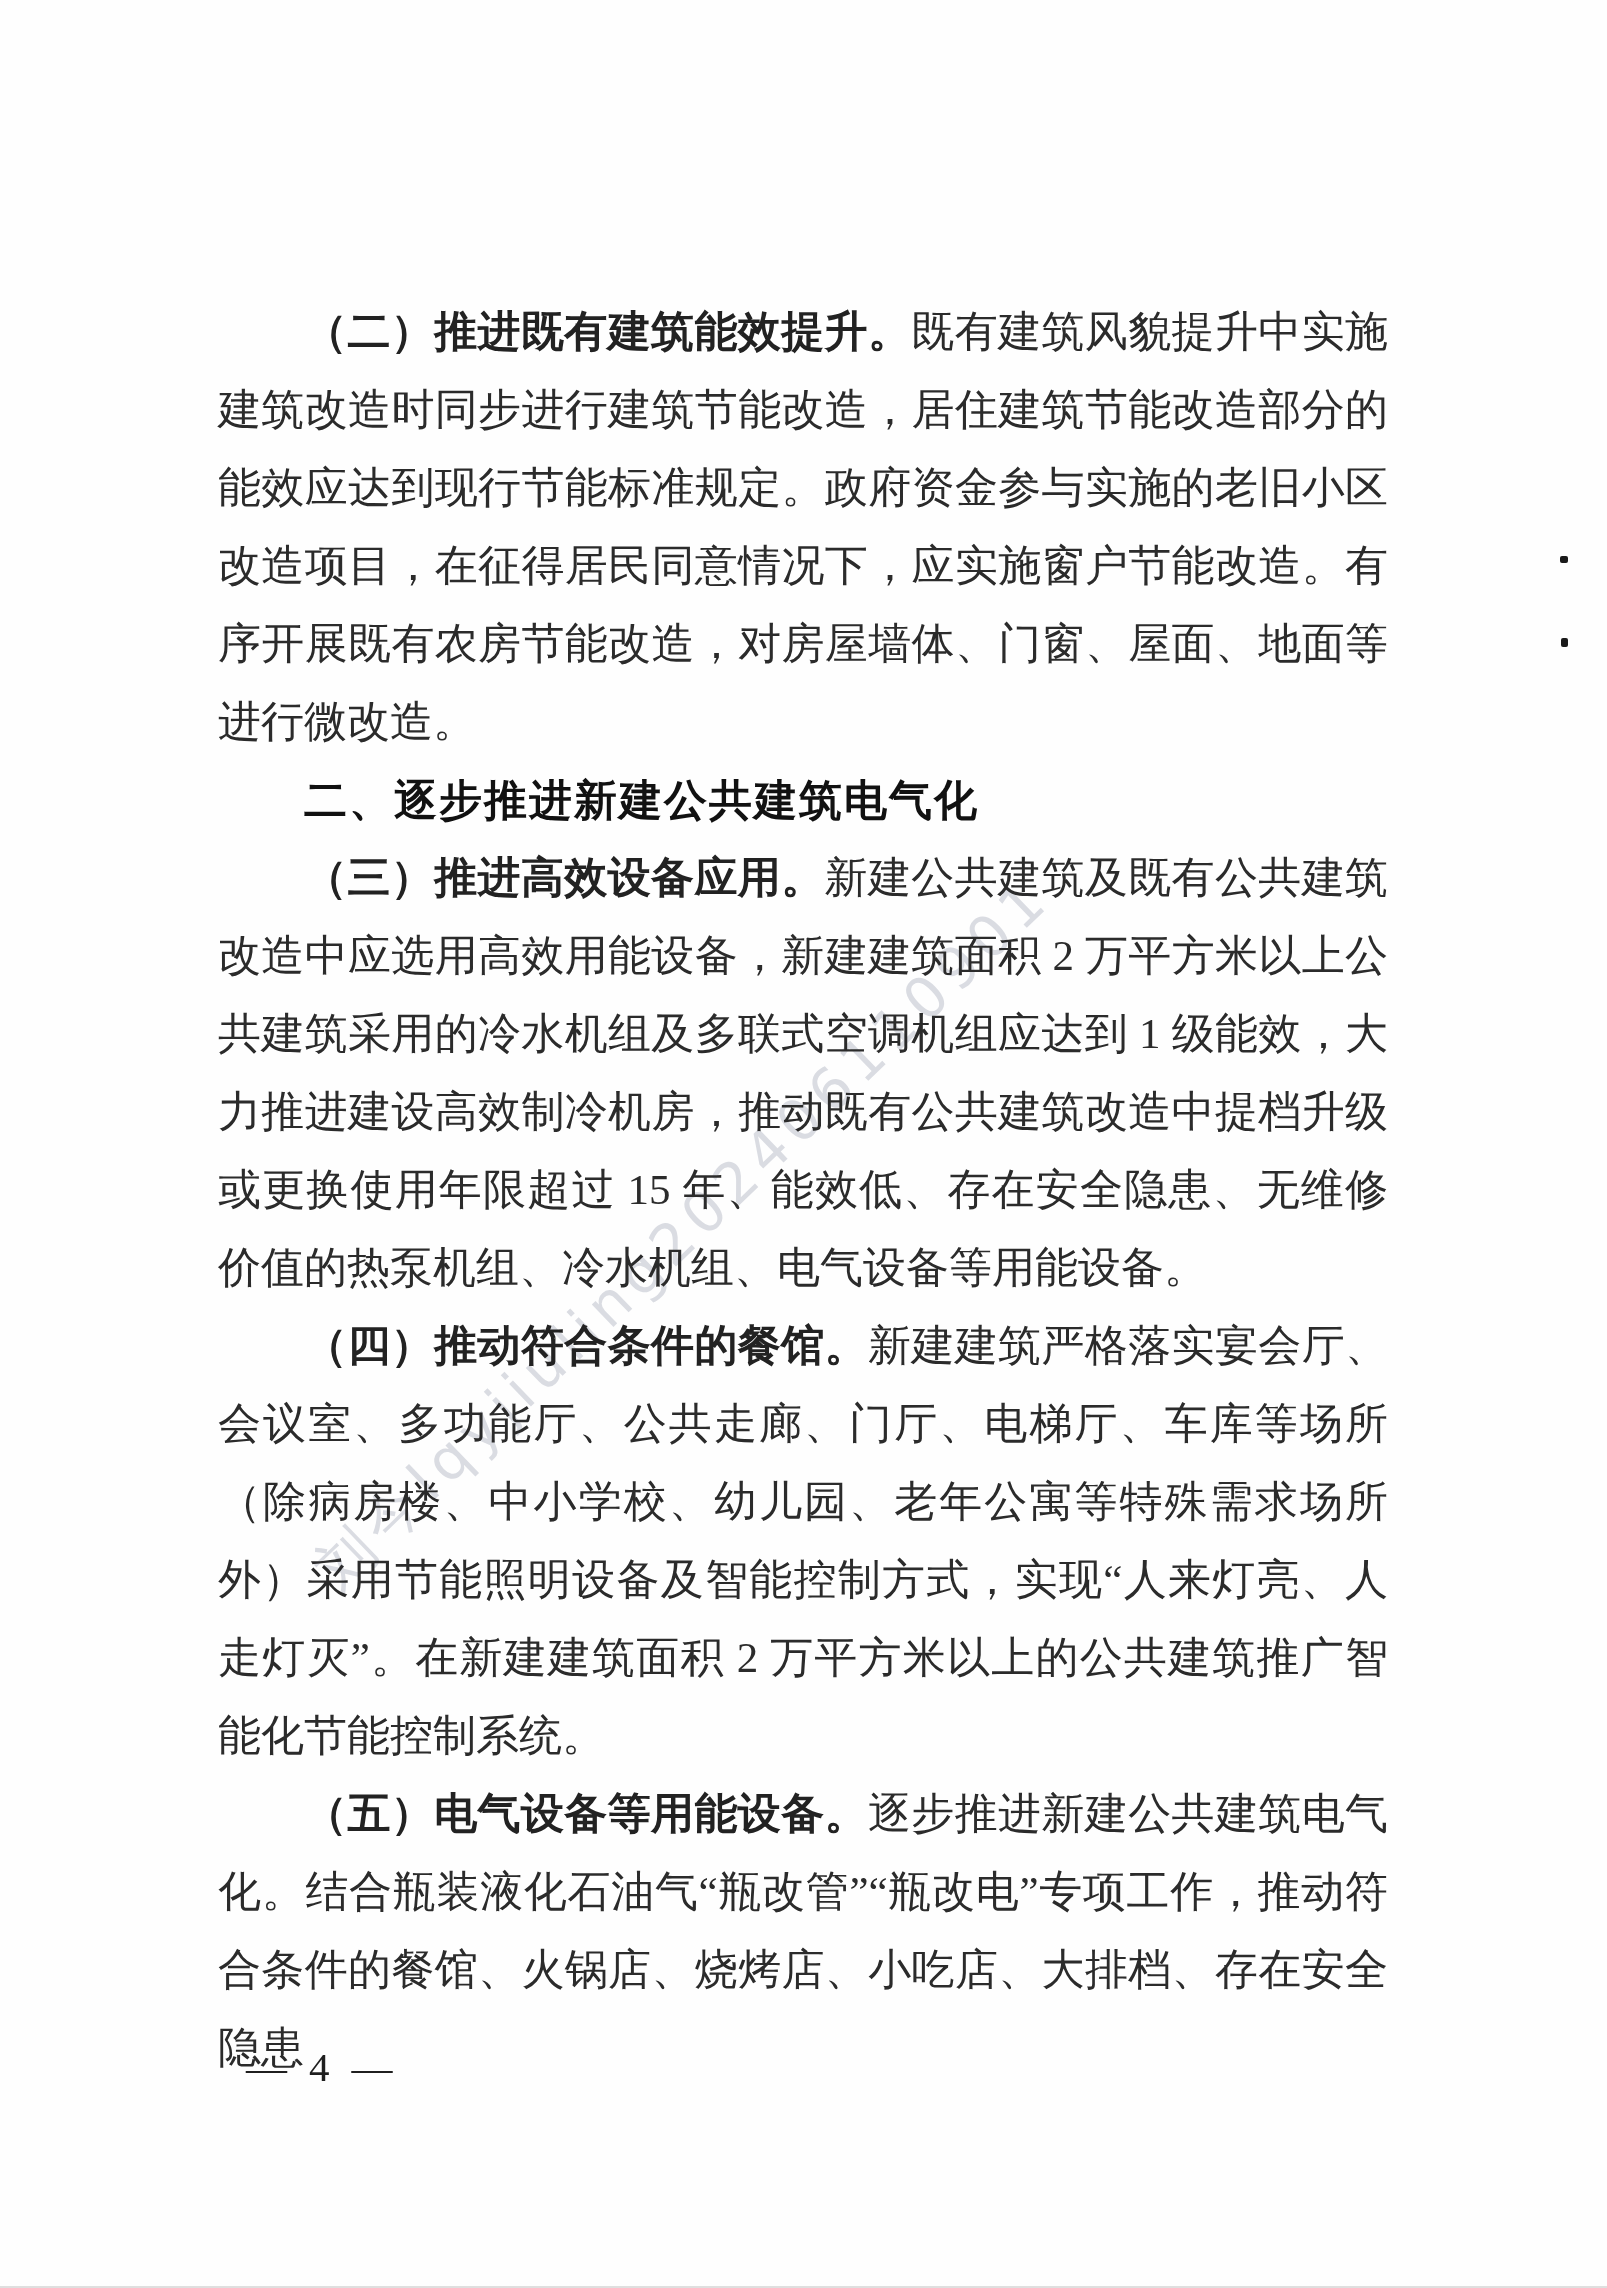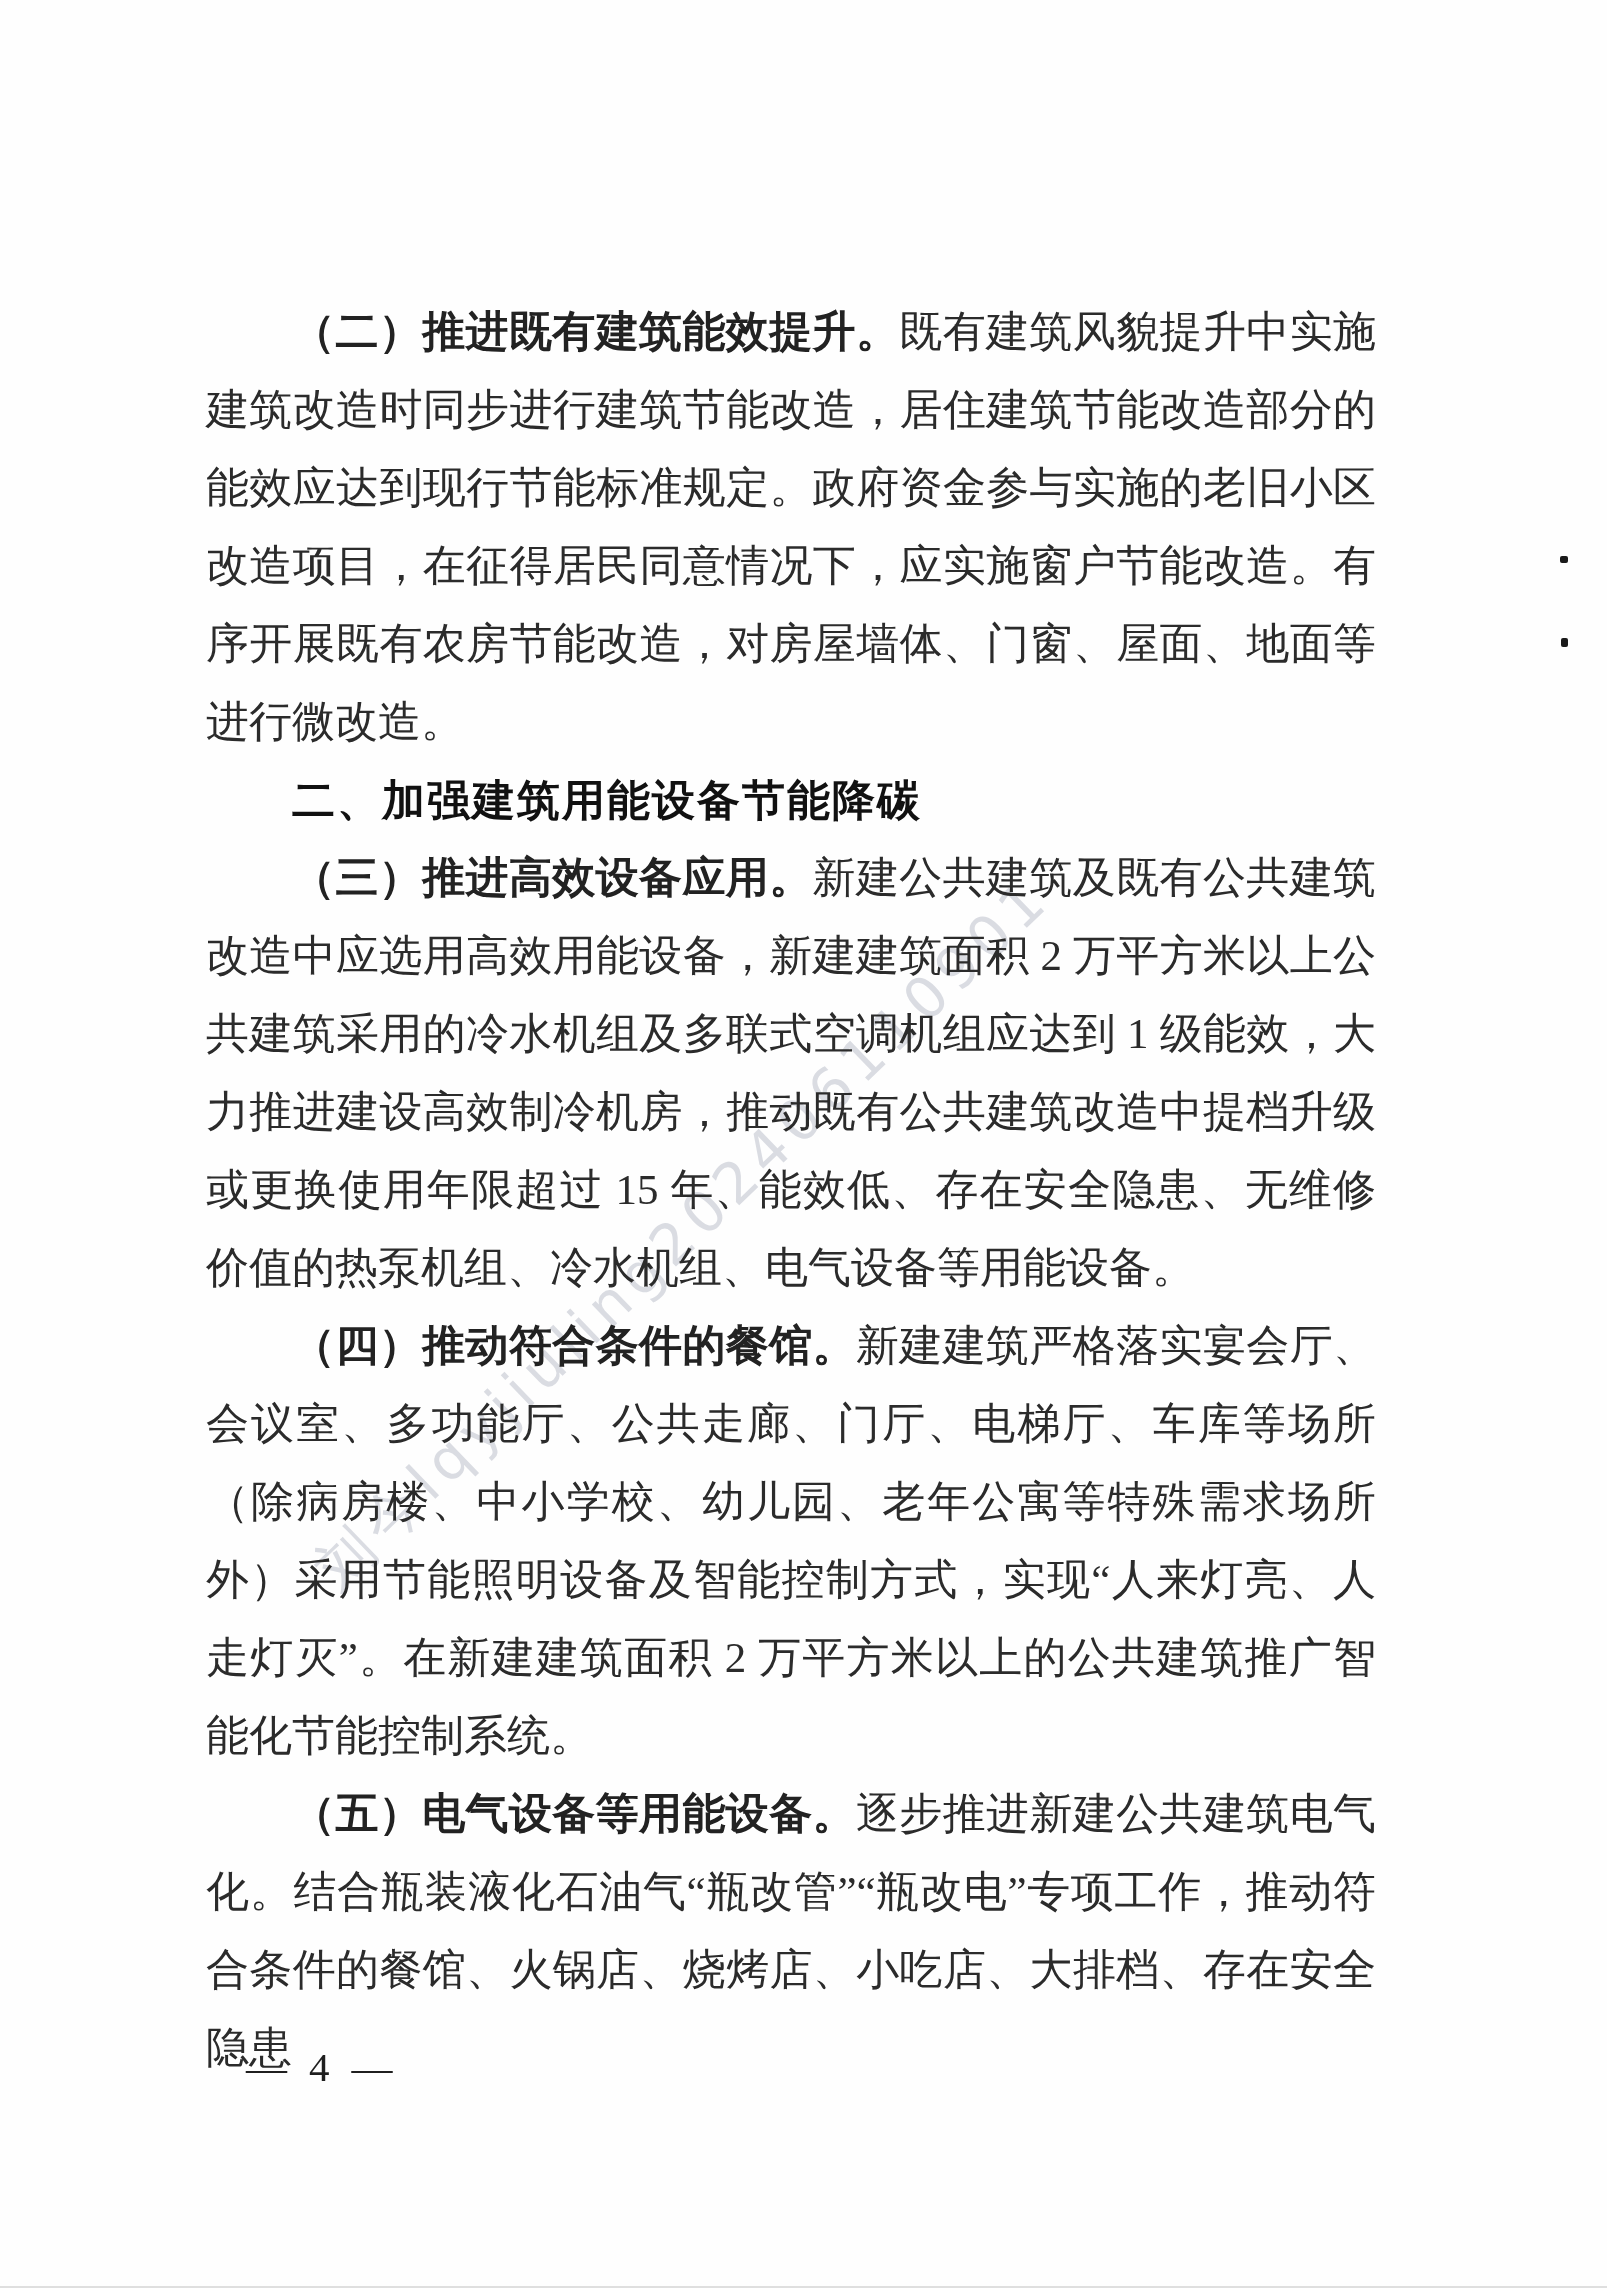--- a/index.html
+++ b/index.html
@@ -10,21 +10,21 @@
   .page {
     position: relative;
     width: 1607px;
     height: 2289px;
     background: #fefefe;
     overflow: hidden;
     font-family: "Liberation Serif", "DejaVu Serif", serif;
   }
   .text-block {
     position: absolute;
-    left: 206px;
+    left: 218px;
     top: 293px;
     width: 1170px;
     font-size: 43px;
     line-height: 78px;
     color: #2b2b2b;
     text-align: justify;
     text-justify: inter-character;
   }
   .text-block p {
     margin: 0;
@@ -83,21 +83,21 @@
 <body>
 
 <div class="page">
 
   <div class="watermark">刘今lqyjiuling202406110901</div>
 
   <div class="text-block">
 
     <p><span class="para-lead">（二）推进既有建筑能效提升。</span><span>既有建筑风貌提升中实施建筑改造时同步进行建筑节能改造，居住建筑节能改造部分的能效应达到现行节能标准规定。政府资金参与实施的老旧小区改造项目，在征得居民同意情况下，应实施窗户节能改造。有序开展既有农房节能改造，对房屋墙体、门窗、屋面、地面等进行微改造。</span></p>
 
-    <p class="section-heading">二、加强建筑用能设备节能降碳</p>
+    <p class="section-heading">二、逐步推进新建公共建筑电气化</p>
 
     <p><span class="para-lead">（三）推进高效设备应用。</span><span>新建公共建筑及既有公共建筑改造中应选用高效用能设备，新建建筑面积 2 万平方米以上公共建筑采用的冷水机组及多联式空调机组应达到 1 级能效，大力推进建设高效制冷机房，推动既有公共建筑改造中提档升级或更换使用年限超过 15 年、能效低、存在安全隐患、无维修价值的热泵机组、冷水机组、电气设备等用能设备。</span></p>
 
     <p><span class="para-lead">（四）推动符合条件的餐馆。</span><span>新建建筑严格落实宴会厅、会议室、多功能厅、公共走廊、门厅、电梯厅、车库等场所（除病房楼、中小学校、幼儿园、老年公寓等特殊需求场所外）采用节能照明设备及智能控制方式，实现“人来灯亮、人走灯灭”。在新建建筑面积 2 万平方米以上的公共建筑推广智能化节能控制系统。</span></p>
 
     <p><span class="para-lead">（五）电气设备等用能设备。</span><span>逐步推进新建公共建筑电气化。结合瓶装液化石油气“瓶改管”“瓶改电”专项工作，推动符合条件的餐馆、火锅店、烧烤店、小吃店、大排档、存在安全隐患</span></p>
 
   </div>
 
   <div class="page-number">— 4 —</div>

